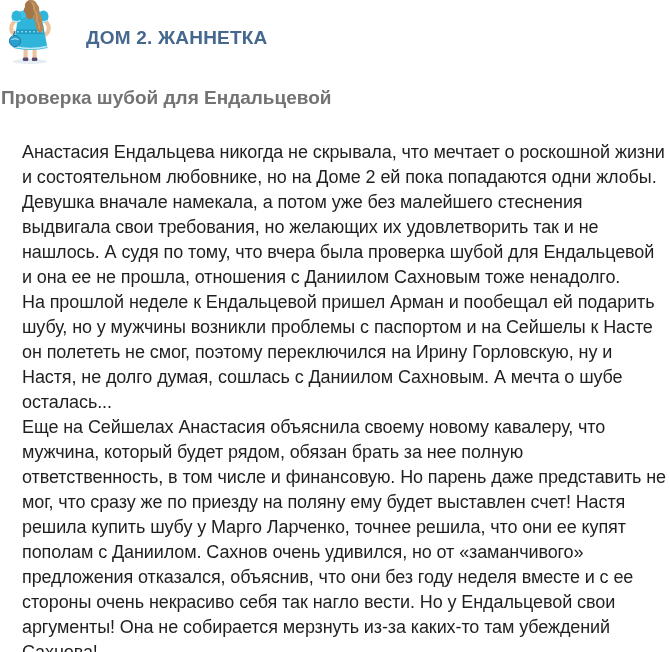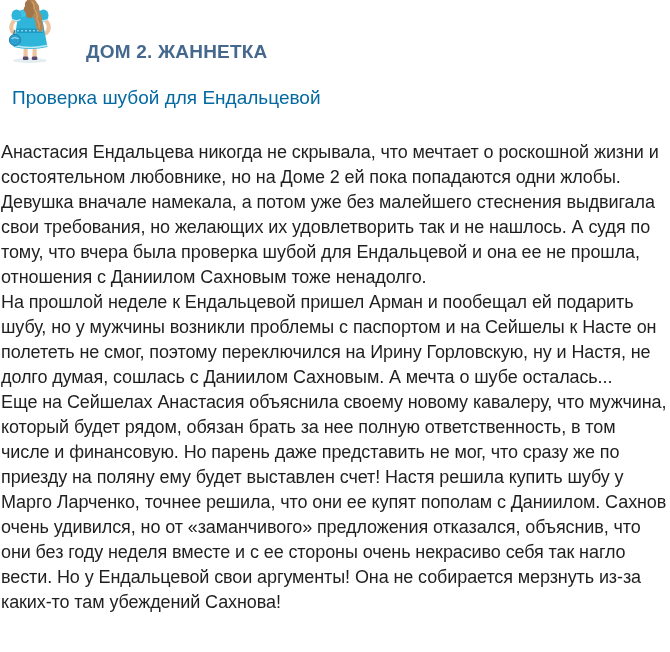--- a/index.html
+++ b/index.html
@@ -11,21 +11,21 @@
     position: relative;
     width: 670px;
     height: 652px;
     overflow: hidden;
     background: #ffffff;
     font-family: "Liberation Sans", "DejaVu Sans", sans-serif;
     color: #1f1f1f;
   }
   .post-header {
     display: flex;
-    align-items: flex-end;
+    align-items: center;
     padding: 0 0 0 2px;
     height: 64px;
   }
   .avatar {
     width: 56px;
     height: 66px;
     flex: 0 0 auto;
     cursor: pointer;
   }
   .community-name {
@@ -33,36 +33,37 @@
     font-size: 19px;
     line-height: 24px;
     font-weight: 700;
     color: #45688e;
     letter-spacing: 0.2px;
     cursor: pointer;
     text-decoration: none;
   }
   .post-title {
     margin: 22px 0 0 0;
-    padding: 0 6px 0 12px;
+    padding: 0 6px 0 1px;
     font-size: 19px;
     line-height: 24px;
-    font-weight: 400;
-    color: #0369a1;
+    font-weight: 700;
+    color: #737373;
   }
   .post-body {
     margin-top: 30px;
     padding: 0 2px 0 1px;
   }
   .post-body p {
     margin: 0;
     font-size: 18px;
     line-height: 25px;
     letter-spacing: -0.1px;
     color: #1f1f1f;
+    padding-left: 21px;
   }
   .post-body p + p {
   }
 </style>
 </head>
 <body>
 
 <div class="page">
 
   <div class="post-header">

